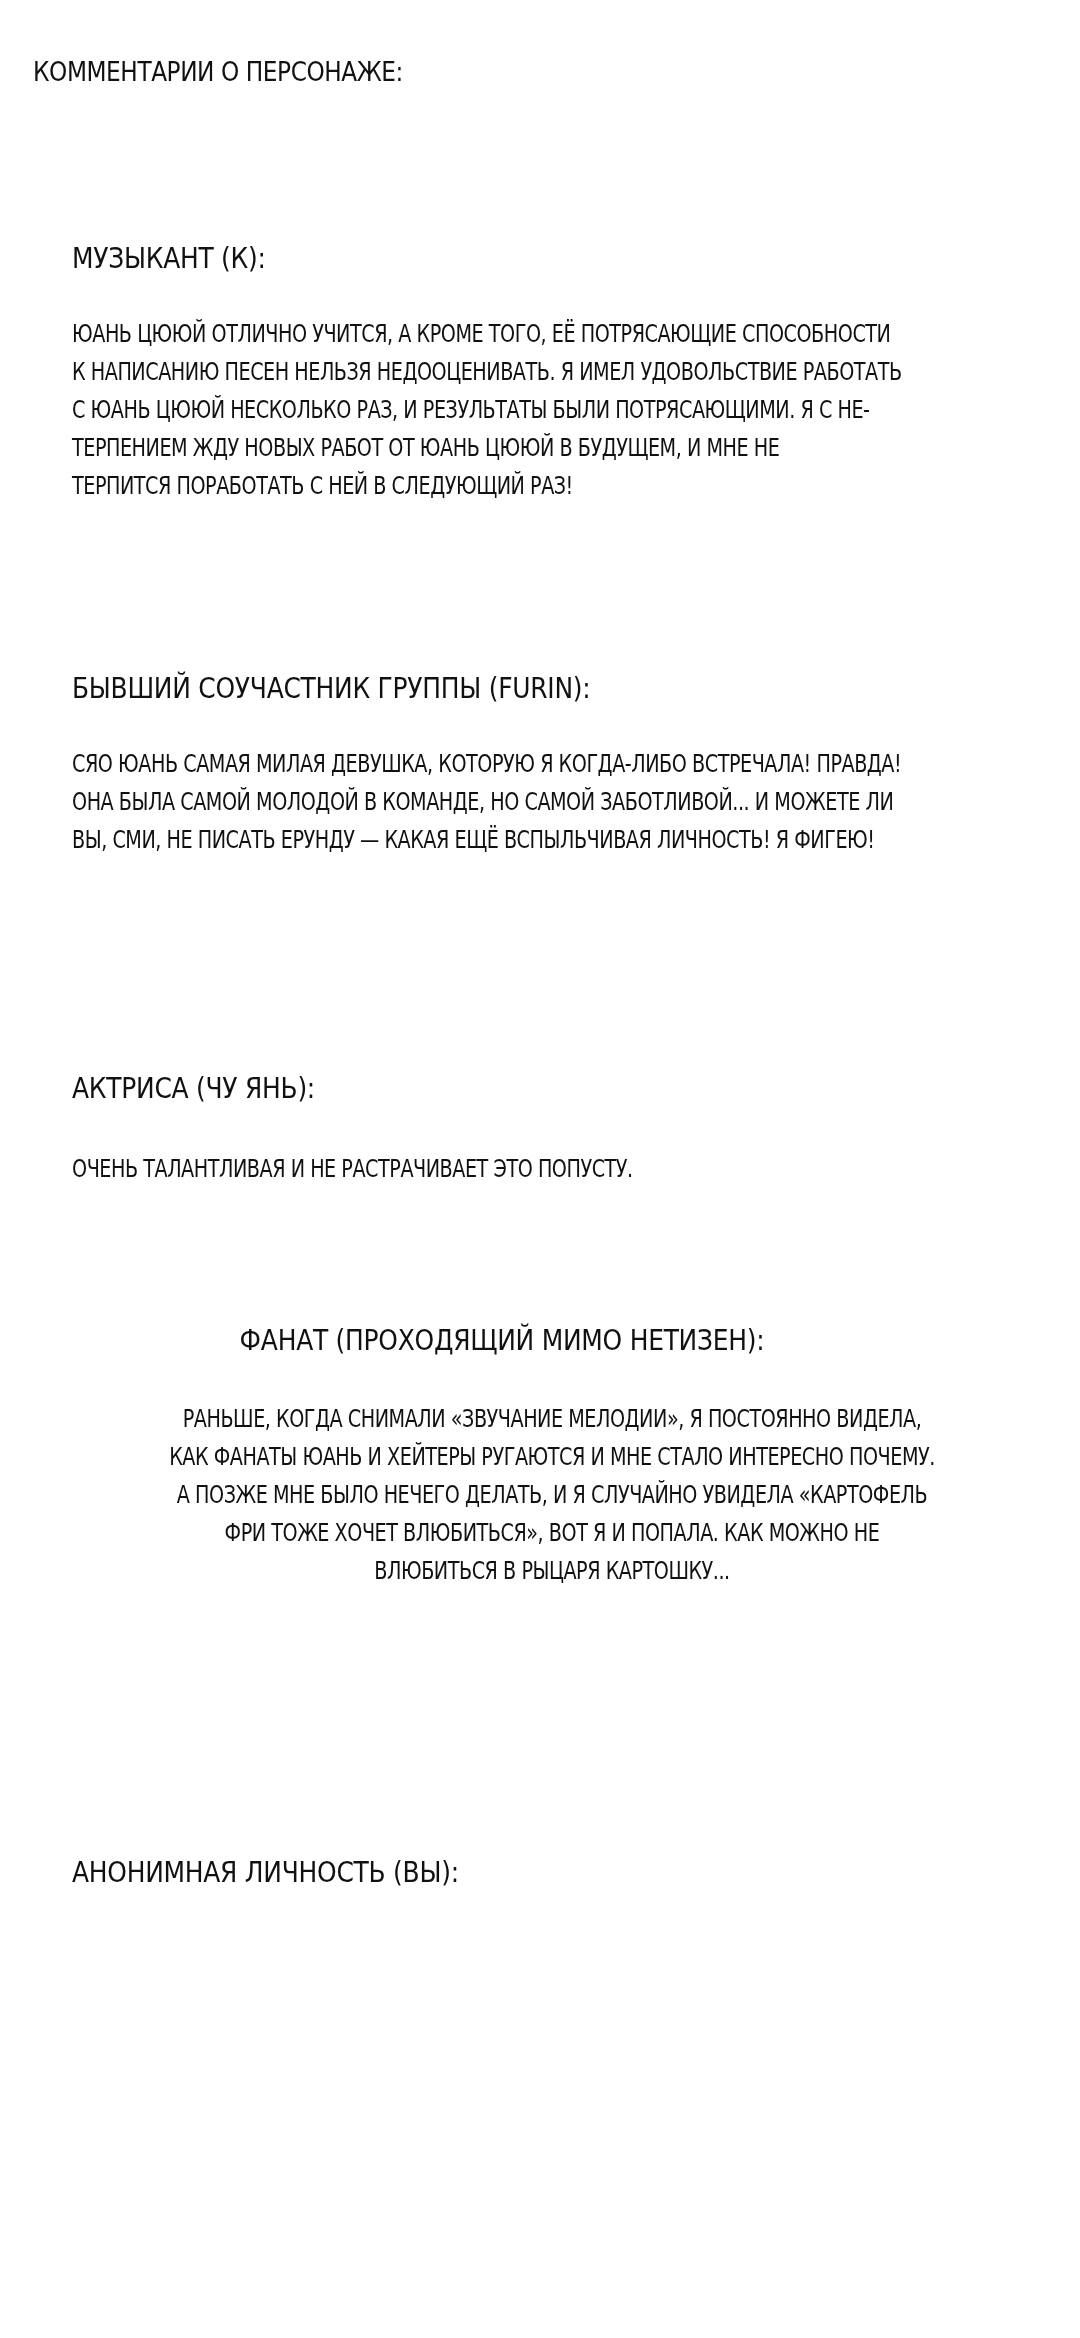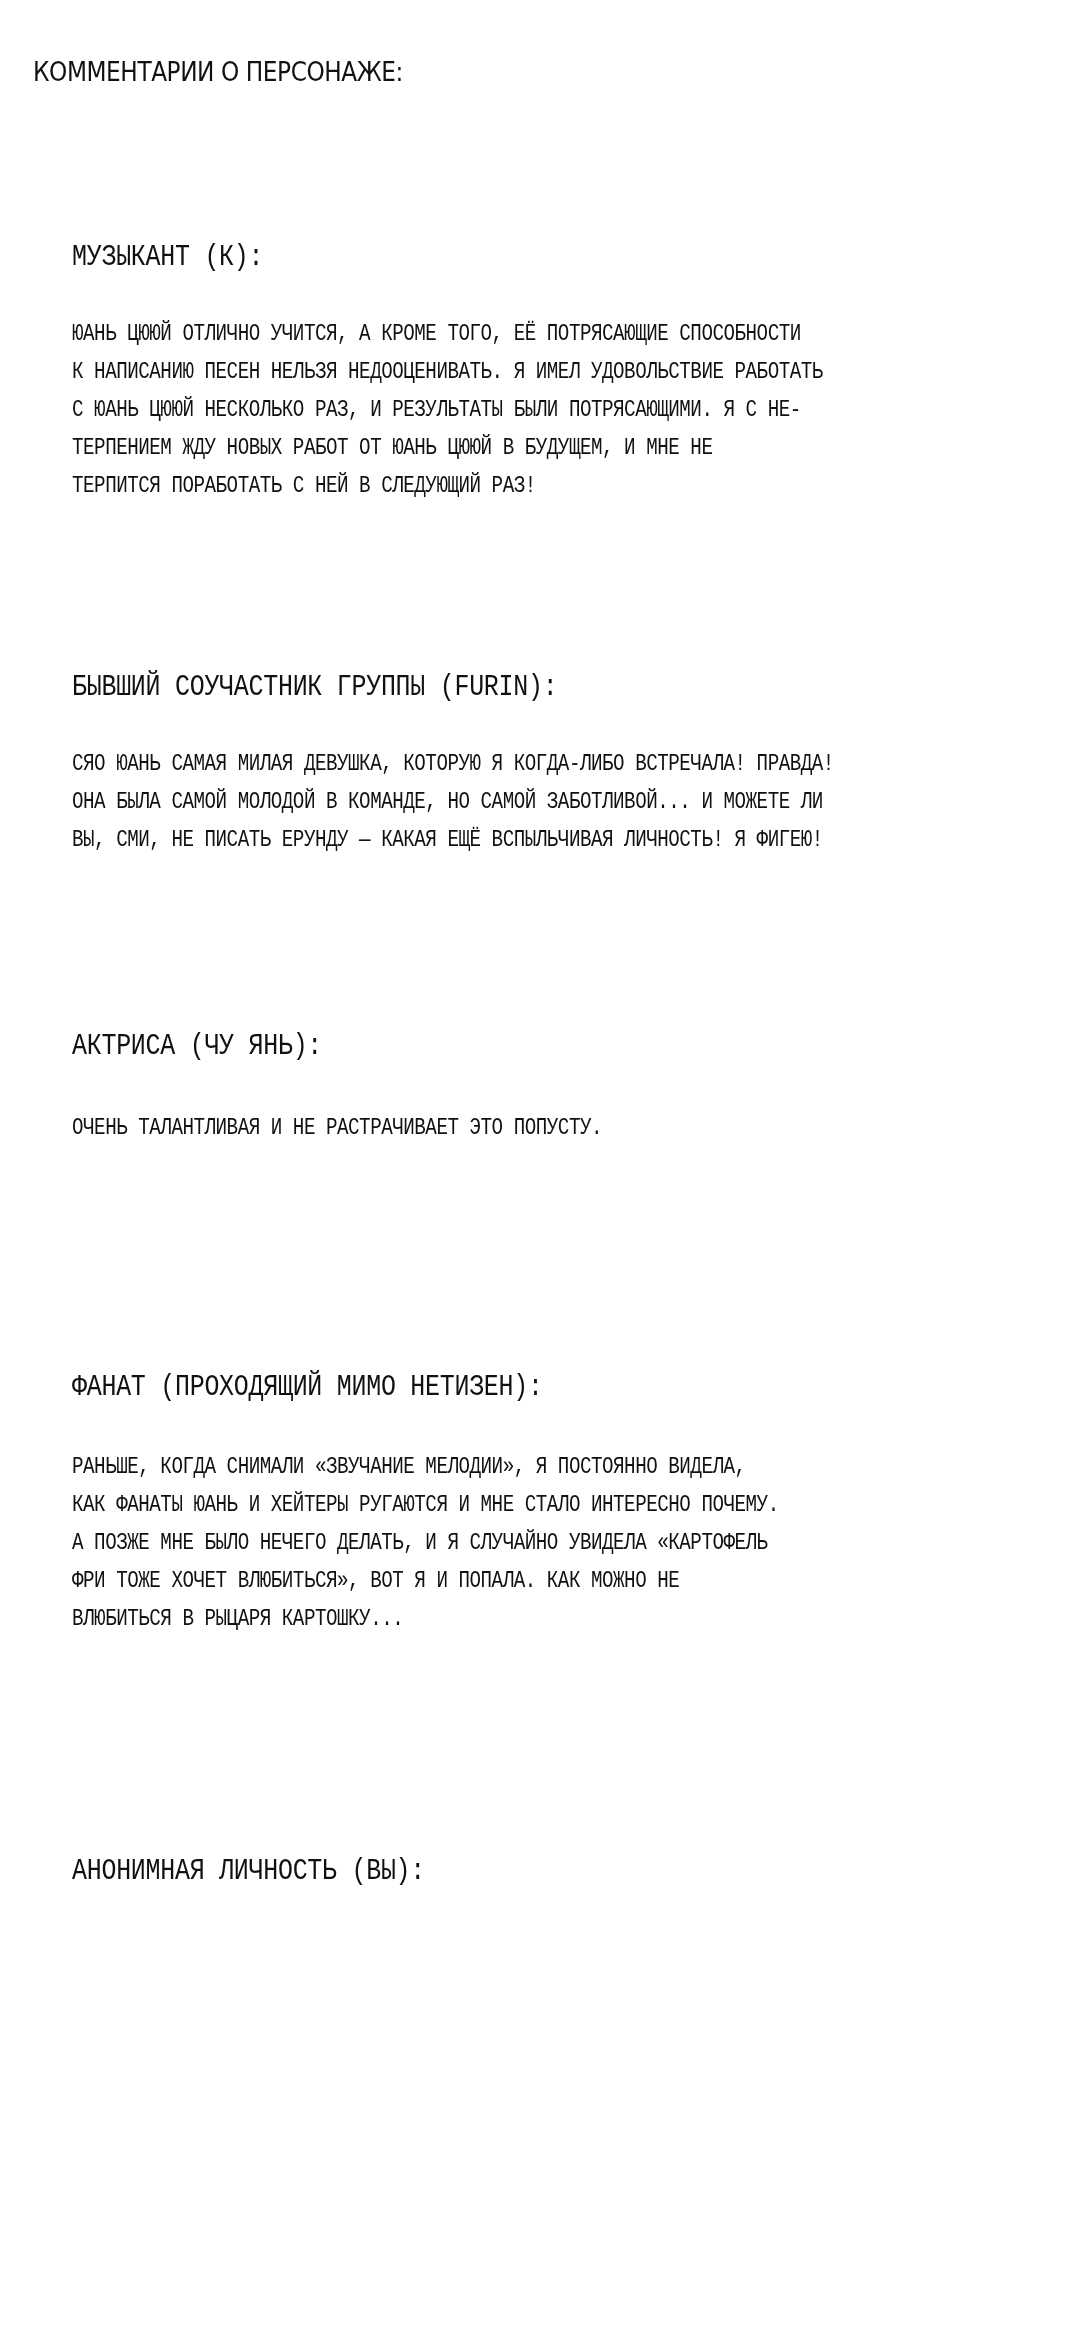--- a/index.html
+++ b/index.html
@@ -25,21 +25,20 @@
       font-weight: normal;
       margin: 0;
       transform: scaleX(0.86);
       transform-origin: left top;
       white-space: nowrap;
     }
     .section {
       position: absolute;
       left: 72px;
       width: 1000px;
-      font-family: Liberation Mono, monospace;
     }
     .section-heading {
       font-size: 29px;
       letter-spacing: -0.3px;
       font-weight: normal;
       margin: 0;
       line-height: 40px;
       transform: scaleX(0.86);
       transform-origin: left top;
       white-space: nowrap;
@@ -76,28 +75,28 @@
 
 <section class="section" style="top:668px;">
   <h2 class="section-heading">Бывший соучастник группы (FURIN):</h2>
   <p class="section-body" style="margin-top:37px;">
     <span class="line">Сяо Юань самая милая девушка, которую я когда-либо встречала! Правда!</span>
     <span class="line">Она была самой молодой в команде, но самой заботливой... И можете ли</span>
     <span class="line">вы, СМИ, не писать ерунду — какая ещё вспыльчивая личность! Я фигею!</span>
   </p>
 </section>
 
-<section class="section" style="top:1027px;">
+<section class="section" style="top:1068px;">
   <h2 class="section-heading">Актриса (Чу Янь):</h2>
   <p class="section-body" style="margin-top:42px;">
     <span class="line">Очень талантливая и не растрачивает это попусту.</span>
   </p>
 </section>
 
-<section class="section" style="top:1368px;">
+<section class="section" style="top:1320px;text-align:center;">
   <h2 class="section-heading">Фанат (проходящий мимо нетизен):</h2>
   <p class="section-body" style="margin-top:40px;">
     <span class="line">Раньше, когда снимали «Звучание мелодии», я постоянно видела,</span>
     <span class="line">как фанаты Юань и хейтеры ругаются и мне стало интересно почему.</span>
     <span class="line">А позже мне было нечего делать, и я случайно увидела «Картофель</span>
     <span class="line">фри тоже хочет влюбиться», вот я и попала. Как можно не</span>
     <span class="line">влюбиться в рыцаря картошку...</span>
   </p>
 </section>
 

